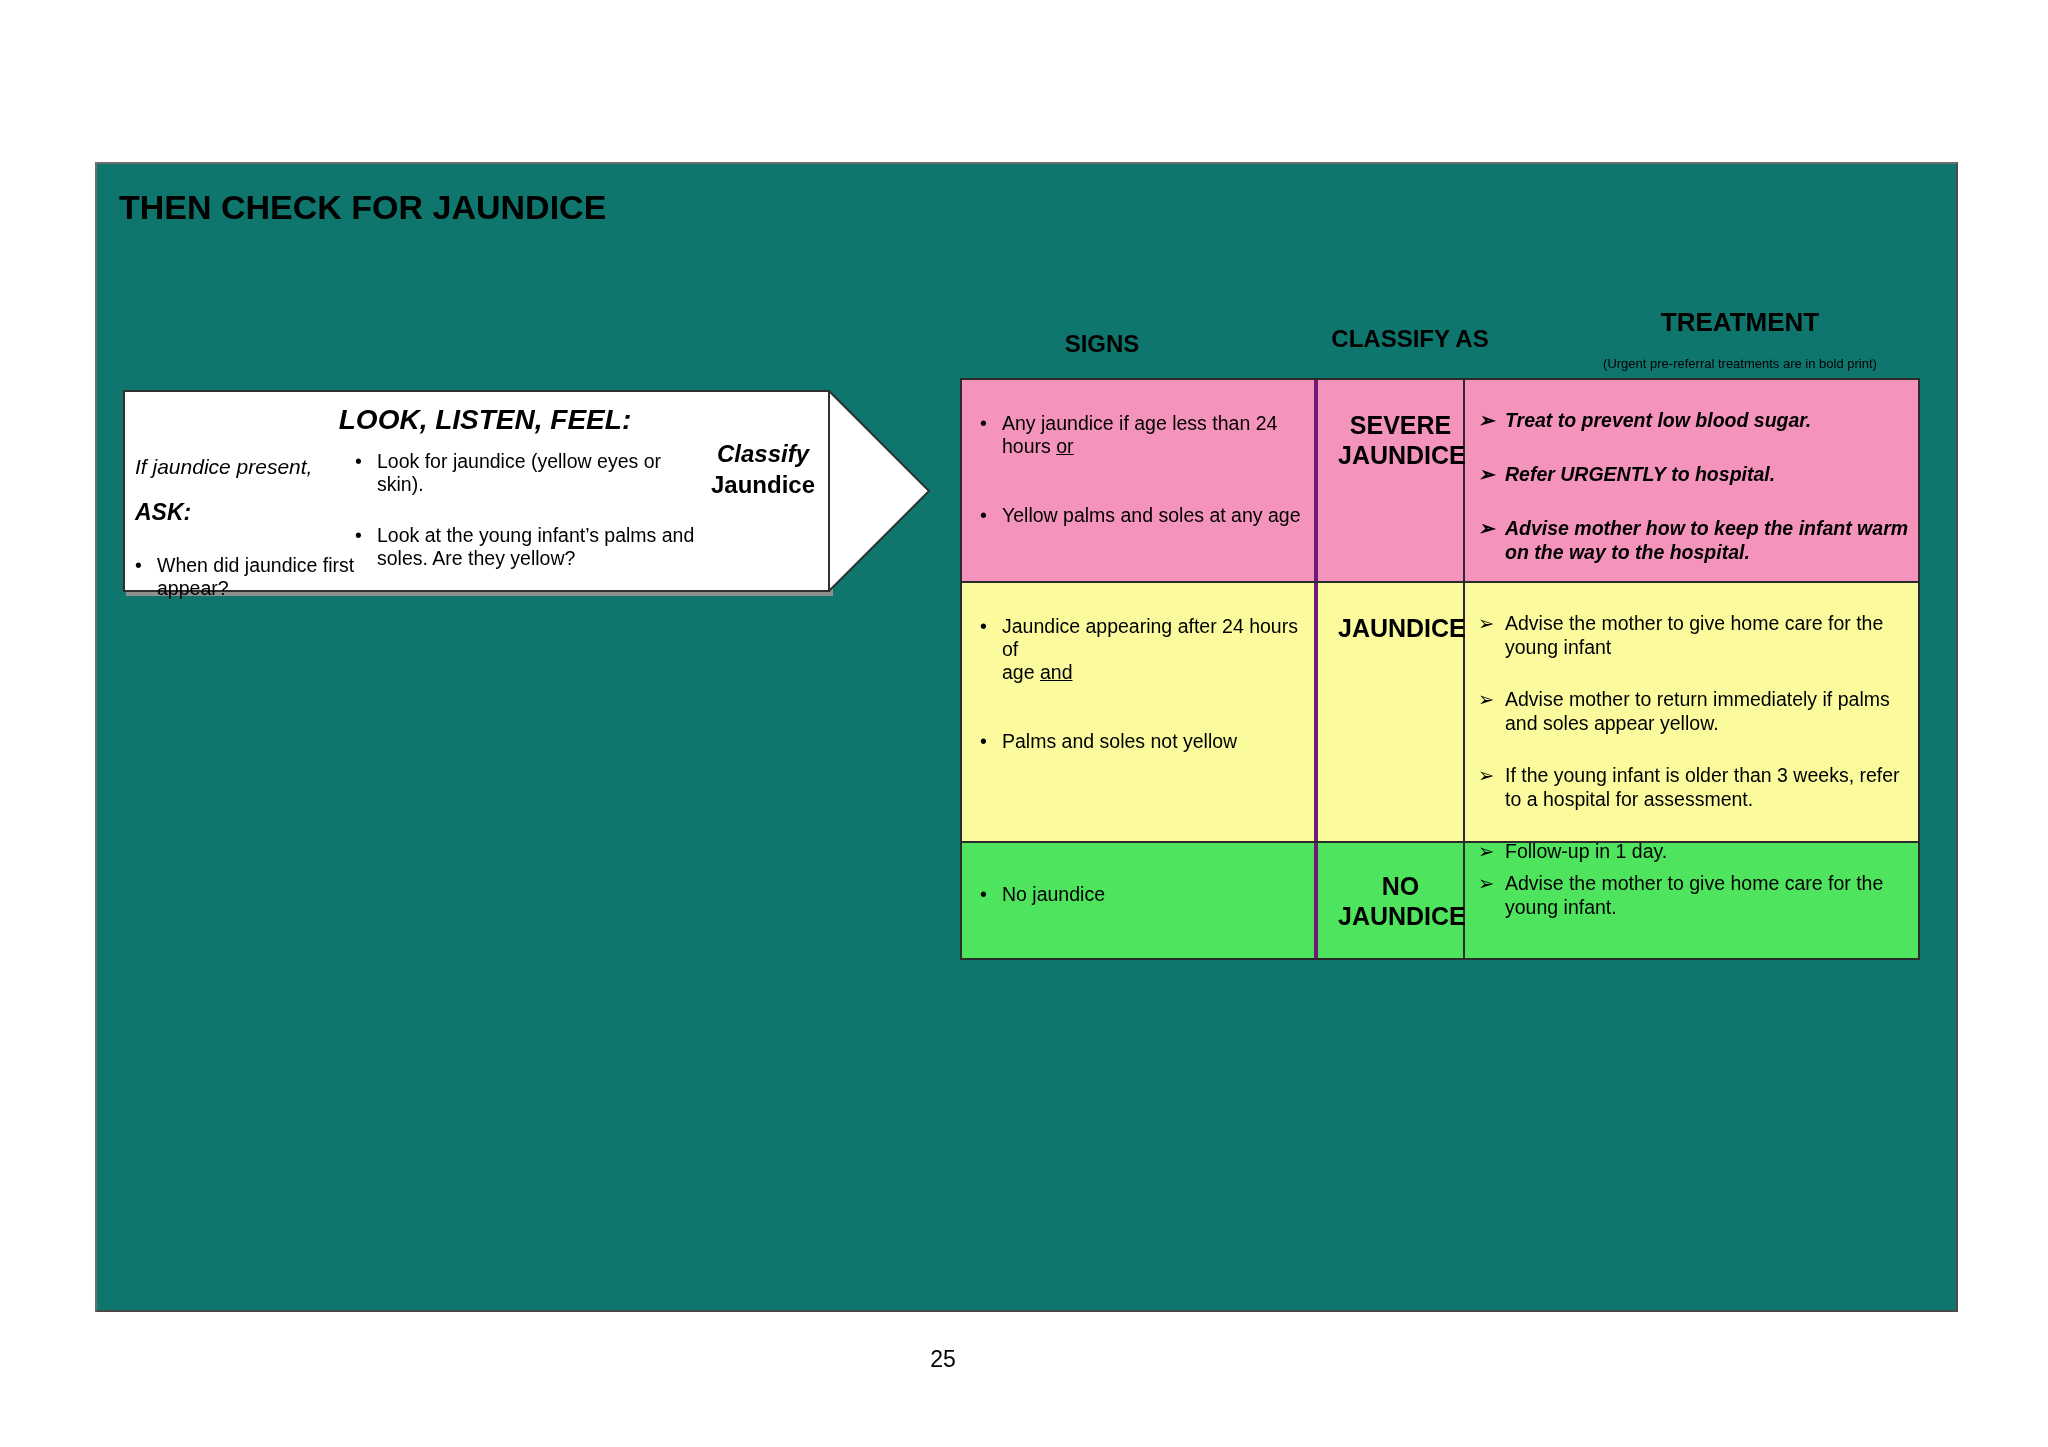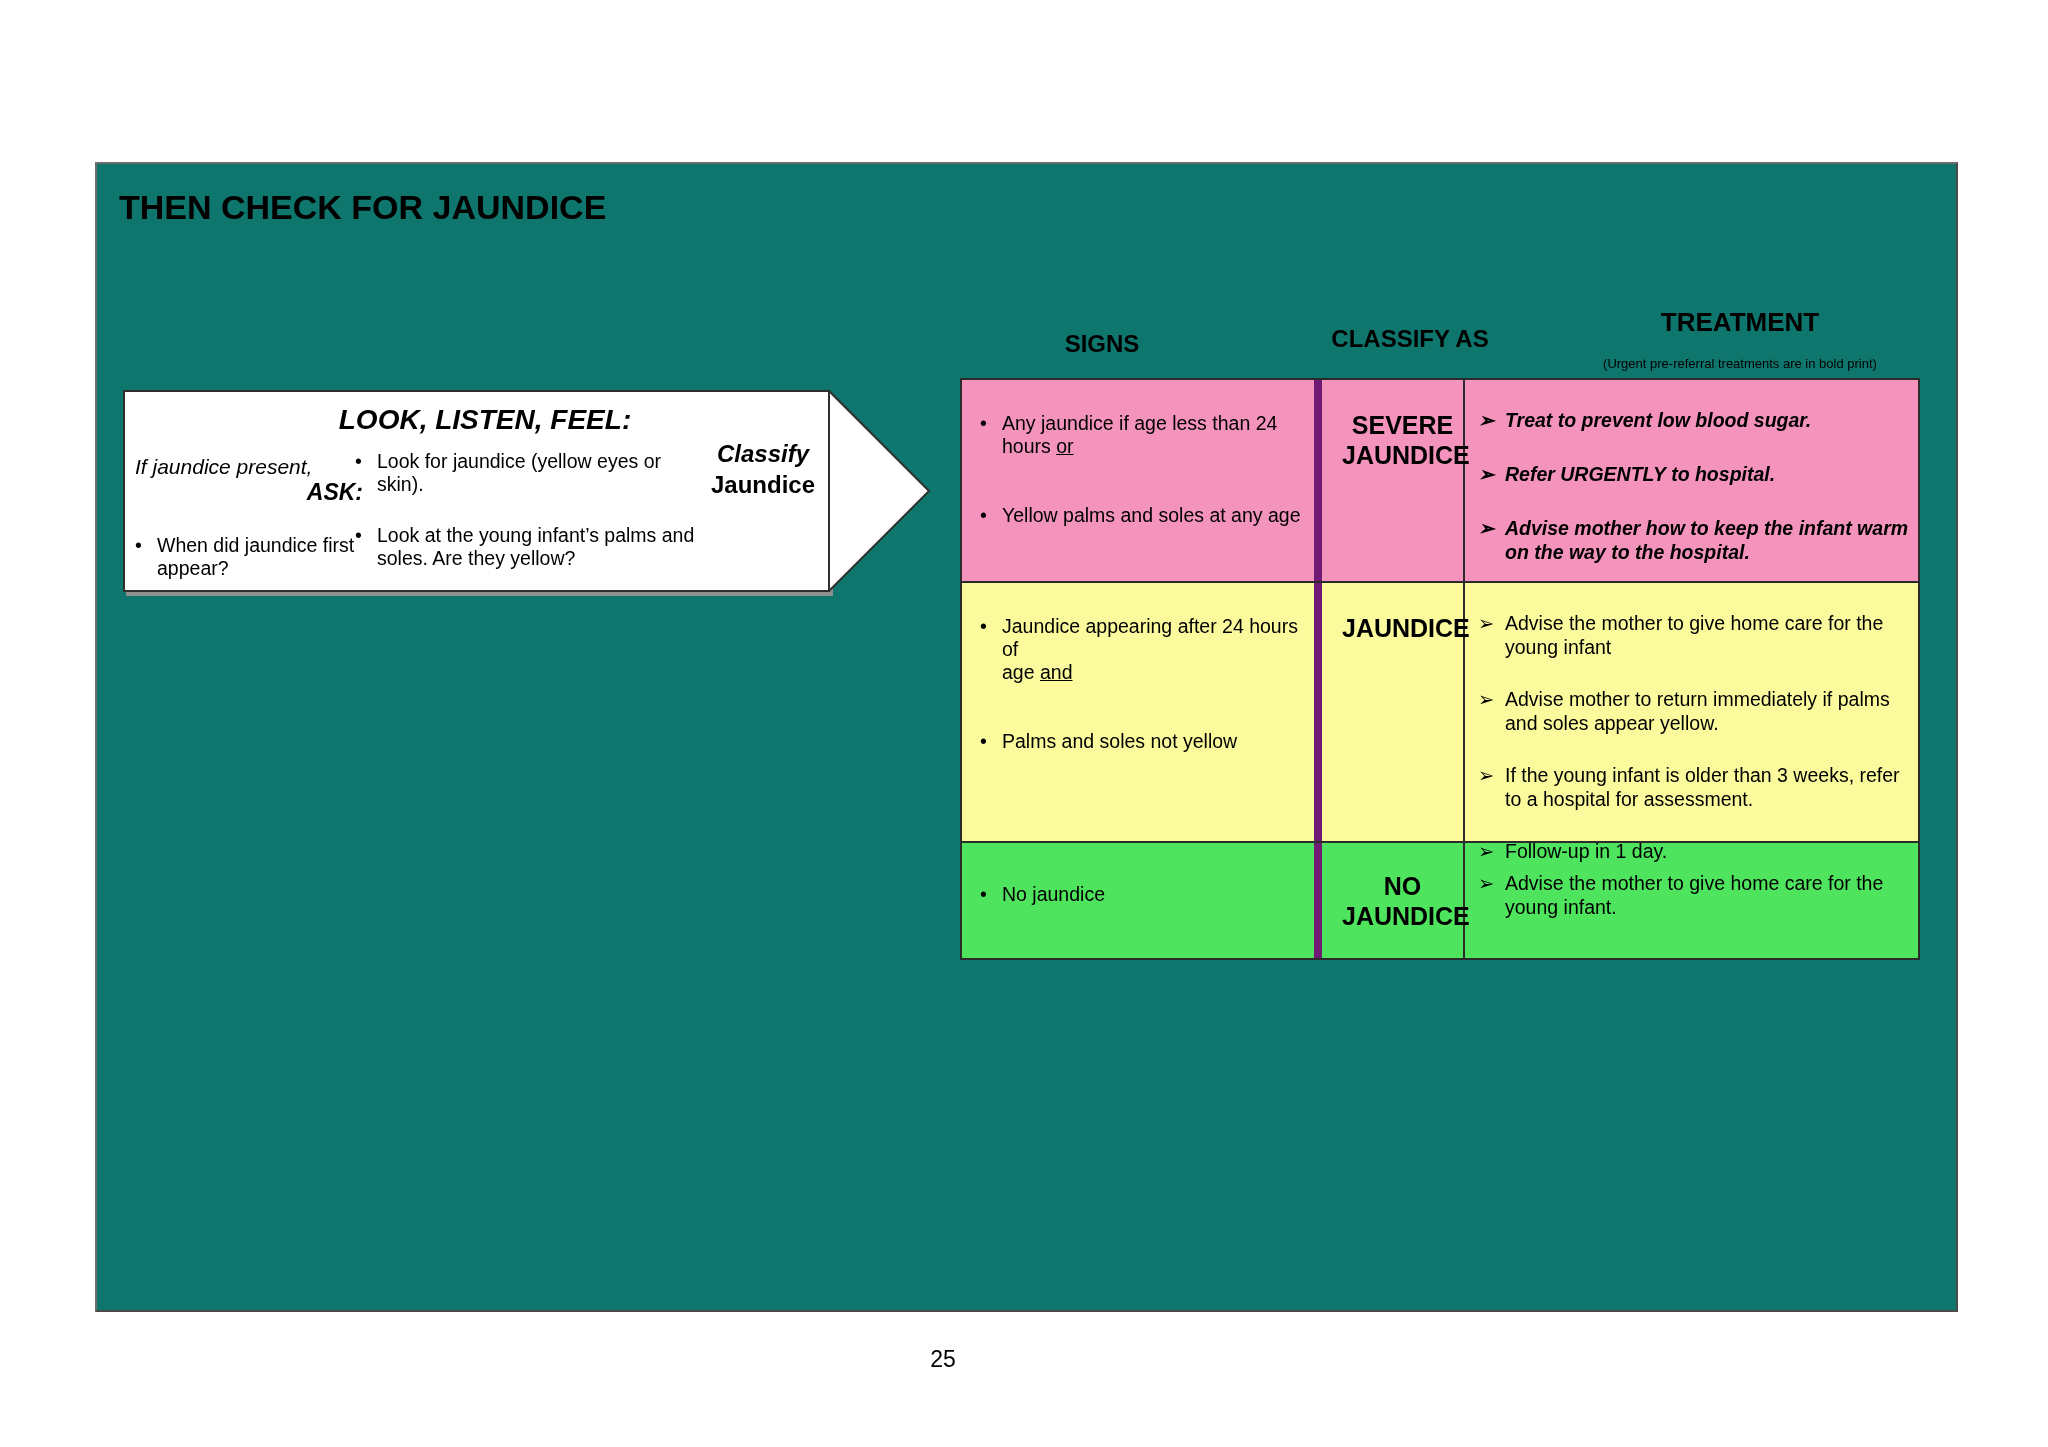--- a/index.html
+++ b/index.html
@@ -20,21 +20,21 @@
   .hdr-treat .main { font-size:26px; font-weight:bold; }
   .hdr-treat .note { font-size:13px; font-weight:normal; margin-top:18px; }
 
   
   .abox { position:absolute; left:26px; top:226px; width:707px; height:202px;
           background:#fff; border:2px solid #2f2f2f; box-shadow:3px 4px 0 #8f8f8f; }
   .arrowhead { position:absolute; left:731px; top:226px; width:104px; height:202px; }
 
   .ask-col { position:absolute; left:10px; top:62px; width:228px; }
   .ask-intro { font-style:italic; font-size:21px; line-height:25px; }
-  .ask-label { font-style:italic; font-weight:bold; font-size:23px; margin-top:0;text-align:right; }
+  .ask-label { font-style:italic; font-weight:bold; font-size:23px; margin-top:20px; }
   .ask-item  { display:flex; margin-top:28px; font-size:19.5px; line-height:23px; }
 
   .look-heading { position:absolute; left:150px; top:12px; width:420px; text-align:center;
                   font-weight:bold; font-style:italic; font-size:28px; }
   .look-items { position:absolute; left:230px; top:58px; width:352px; }
   .look-item  { display:flex; font-size:19.5px; line-height:23px; margin-bottom:28px; }
 
   .classify-label { position:absolute; left:558px; top:46px; width:160px; text-align:center;
                     font-size:24px; line-height:31px; }
   .classify-label .cl1 { font-weight:bold; font-style:italic; }
@@ -46,21 +46,21 @@
   .ul { text-decoration:underline;margin-top:15px; }
 
   
   .jtable { position:absolute; left:863px; top:214px; width:960px; border:2px solid #2b2b2b; }
   .trow { display:flex; }
   .trow-severe   { height:203px; background:#F493BB; border-bottom:2px solid #2b2b2b; }
   .trow-moderate { height:260px; background:#FBFB9E; border-bottom:2px solid #2b2b2b; }
   .trow-none     { height:115px; background:#4EE45E; }
 
   .cell-signs    { width:352px; padding:32px 10px 6px 18px; }
-  .cell-classify { width:151px; border-left:8px solid #701a75; border-right:2px solid #2b2b2b;
+  .cell-classify { width:151px; border-left:4px solid #701a75; border-right:2px solid #2b2b2b;
                    text-align:center; font-weight:bold; font-size:25px; line-height:30px;
                    padding-top:30px;padding-left:20px; }
   .cell-treat    { flex:1; padding:28px 8px 6px 13px; }
 
   .trow-none .cell-signs { padding-top:40px; }
   .trow-none .cell-classify { display:flex; flex-direction:column; justify-content:center; padding-top:0; }
 
   .sign-item  { display:flex; font-size:19.5px; line-height:23px; margin-bottom:46px; }
   .treat-item { display:flex; font-size:19.5px; line-height:24px; margin-bottom:28px; }
   .trow-severe .treat-item { font-weight:bold; font-style:italic; margin-bottom:30px; }

